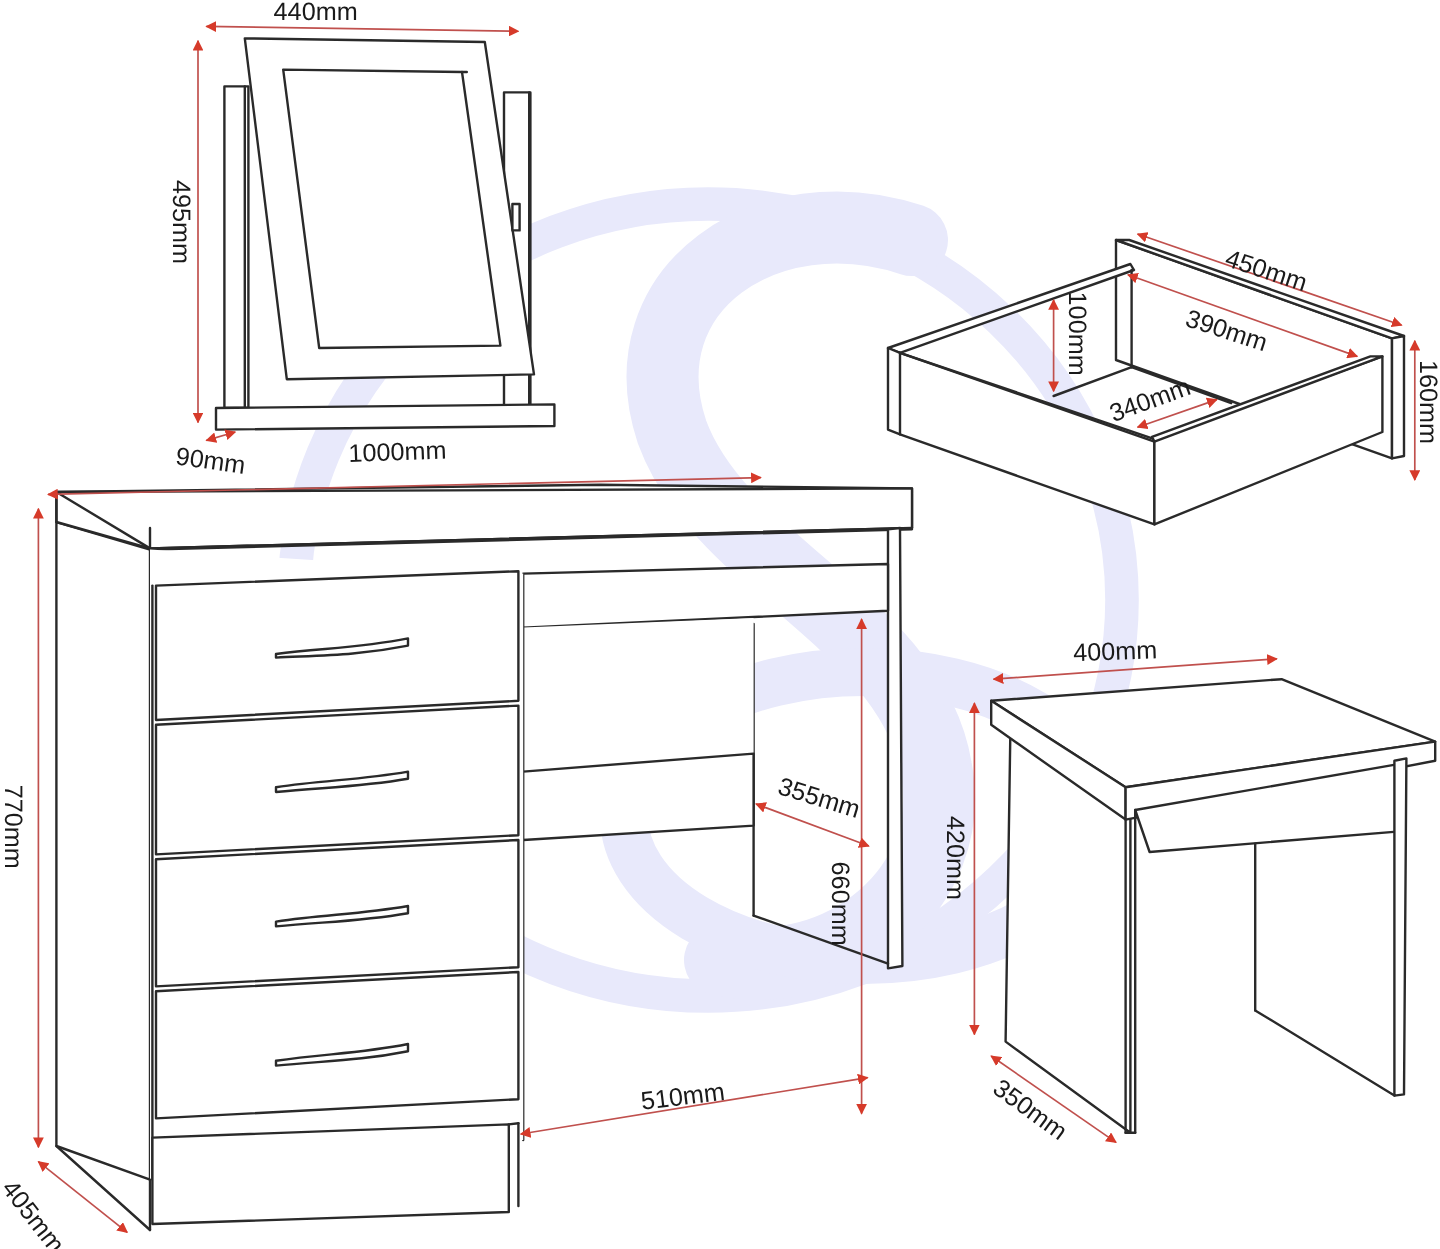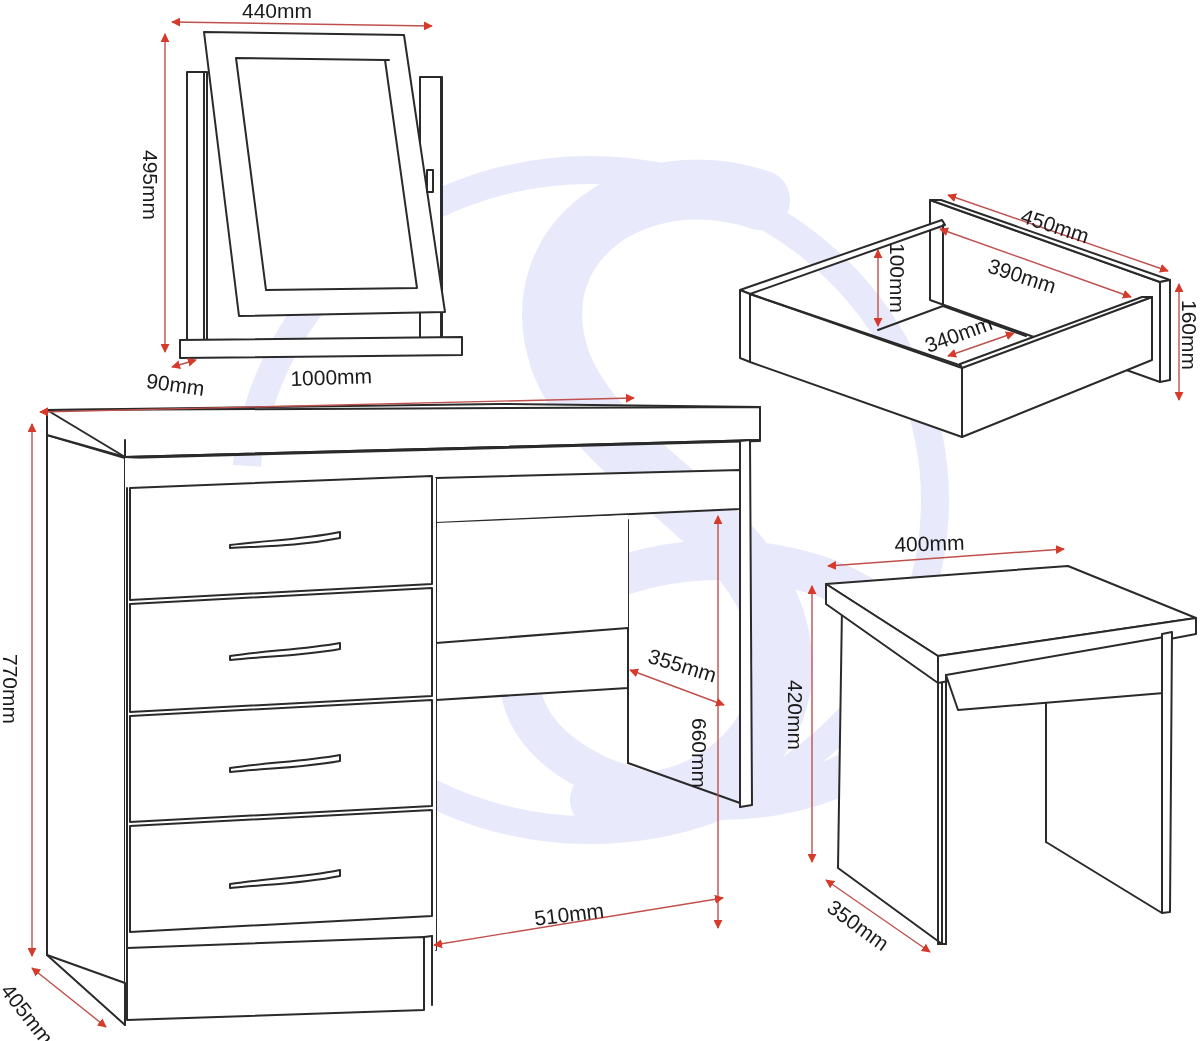--- a/index.html
+++ b/index.html
@@ -112,21 +112,21 @@
     <line x1="938" y1="944" x2="946" y2="944" class="ln"></line>
     <line x1="1046" y1="703" x2="1046" y2="842" class="ln"></line>
     <line x1="1046" y1="842" x2="1162" y2="913" class="ln"></line>
     <polygon points="1162,634 1172,632 1170,912 1162,913" class="fillw"></polygon>
   </g>
   <line x1="828" y1="566" x2="1064" y2="549" class="dim" marker-start="url(#ah)" marker-end="url(#ah)"></line>
   <line x1="812" y1="586" x2="812" y2="862" class="dim" marker-start="url(#ah)" marker-end="url(#ah)"></line>
   <line x1="826" y1="880" x2="930" y2="952" class="dim" marker-start="url(#ah)" marker-end="url(#ah)"></line>
 </svg>
 
-<div class="lbl" style="left:242px;top:0px;">440mm</div>
+<div class="lbl" style="left:228px;top:0px;">440mm</div>
 <div class="lbl" style="left:139px;top:158px;transform:rotate(90deg);transform-origin:left top;left:161px;top:150px;">495mm</div>
 <div class="lbl" style="left:148px;top:370px;transform:rotate(8deg);">90mm</div>
 
 <div class="lbl" style="left:1025px;top:205px;transform:rotate(18deg);">450mm</div>
 <div class="lbl" style="left:992px;top:255px;transform:rotate(18deg);">390mm</div>
 <div class="lbl" style="left:908px;top:243px;transform:rotate(90deg);">100mm</div>
 <div class="lbl" style="left:922px;top:336px;transform:rotate(-20deg);">340mm</div>
 <div class="lbl" style="left:1200px;top:300px;transform:rotate(90deg);">160mm</div>
 
 <div class="lbl" style="left:290px;top:368px;transform:rotate(-2deg);">1000mm</div>

